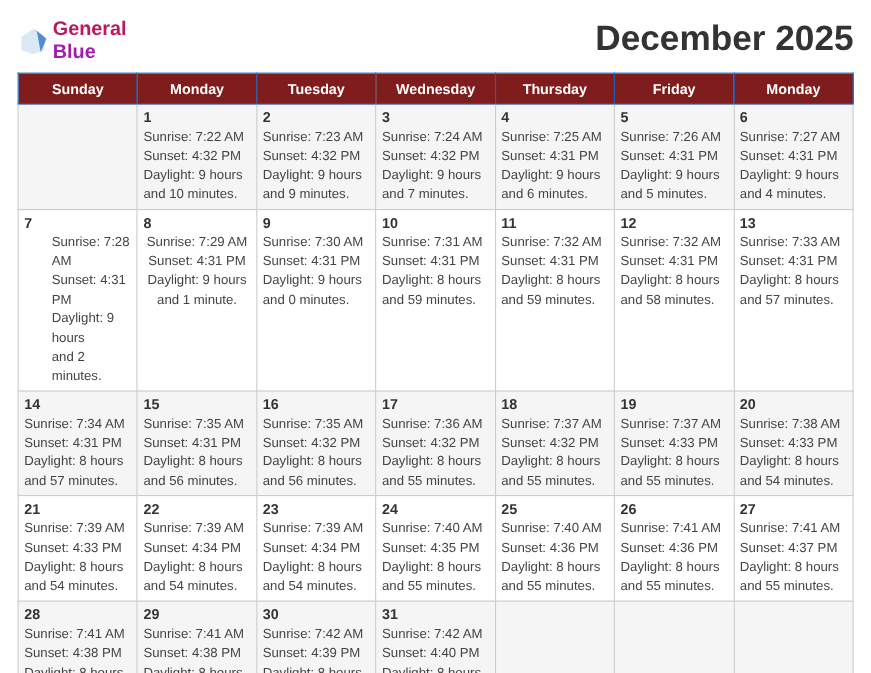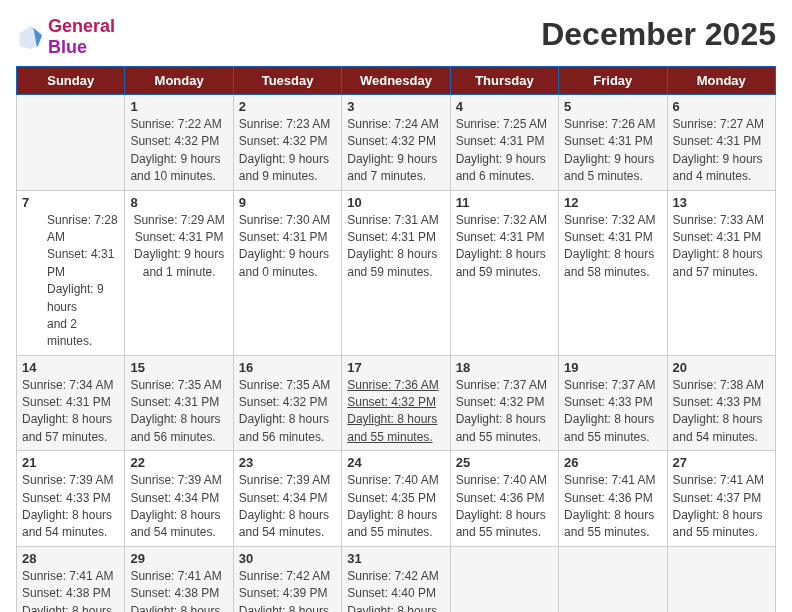--- a/index.html
+++ b/index.html
@@ -225,21 +225,21 @@
         </td>
         <td>
           <span class="day-number">16</span>
           <div class="day-info" style="white-space: pre-line;">Sunrise: 7:35 AM
 Sunset: 4:32 PM
 Daylight: 8 hours
 and 56 minutes.</div>
         </td>
         <td>
           <span class="day-number">17</span>
-          <div class="day-info" style="white-space: pre-line; text-decoration: underline;">Sunrise: 7:36 AM
+          <div class="day-info" style="white-space: pre-line;">Sunrise: 7:36 AM
 Sunset: 4:32 PM
 Daylight: 8 hours
 and 55 minutes.</div>
         </td>
         <td>
           <span class="day-number">18</span>
           <div class="day-info" style="white-space: pre-line;">Sunrise: 7:37 AM
 Sunset: 4:32 PM
 Daylight: 8 hours
 and 55 minutes.</div>

